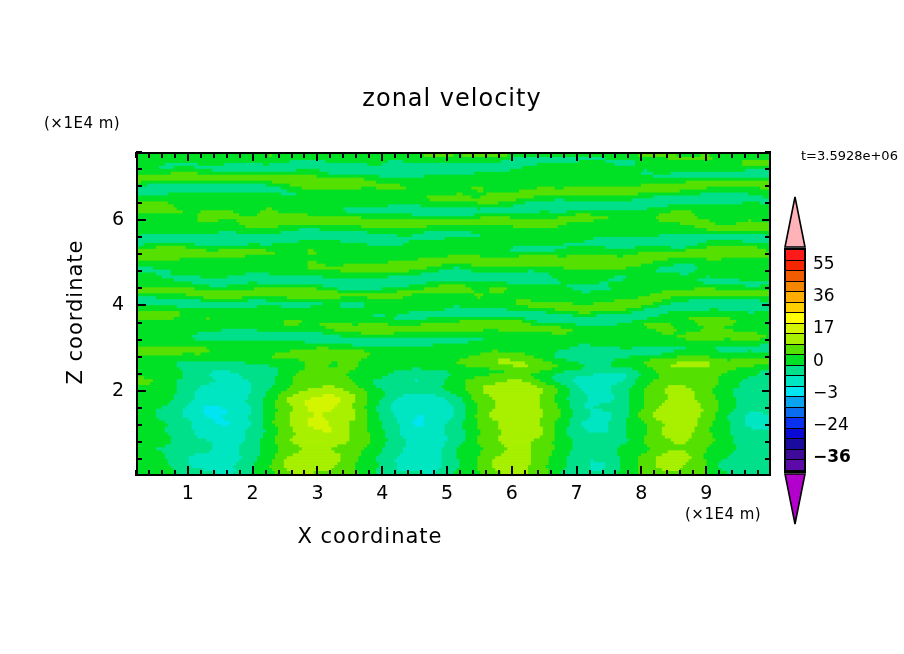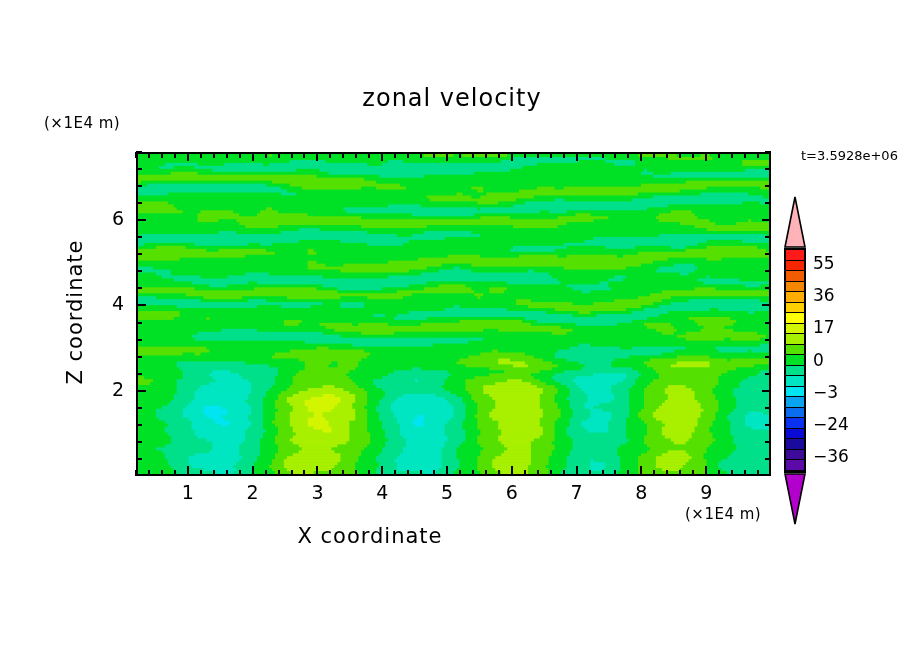--- a/index.html
+++ b/index.html
@@ -1779,15 +1779,15 @@
   <svg class="tri" id="tri-bot" viewBox="0 0 22 52" preserveAspectRatio="none">
       <polygon points="11,51 21,1 1,1" fill="#b300cc" stroke="#000" stroke-width="1.6"></polygon>
     </svg>
   <div id="cblabels">
       <div class="cblab" style="top: 57.0714px;">55</div>
       <div class="cblab" style="top: 89.2143px;">36</div>
       <div class="cblab" style="top: 121.357px;">17</div>
       <div class="cblab" style="top: 153.5px;">0</div>
       <div class="cblab" style="top: 185.643px;">−3</div>
       <div class="cblab" style="top: 217.786px;">−24</div>
-      <div class="cblab" style="top: 249.929px;">−36</div>
+      <div class="cblab" style="top: 249.929px; font-weight: bold;">−36</div>
     </div>
 </div>
 
 </body></html>

